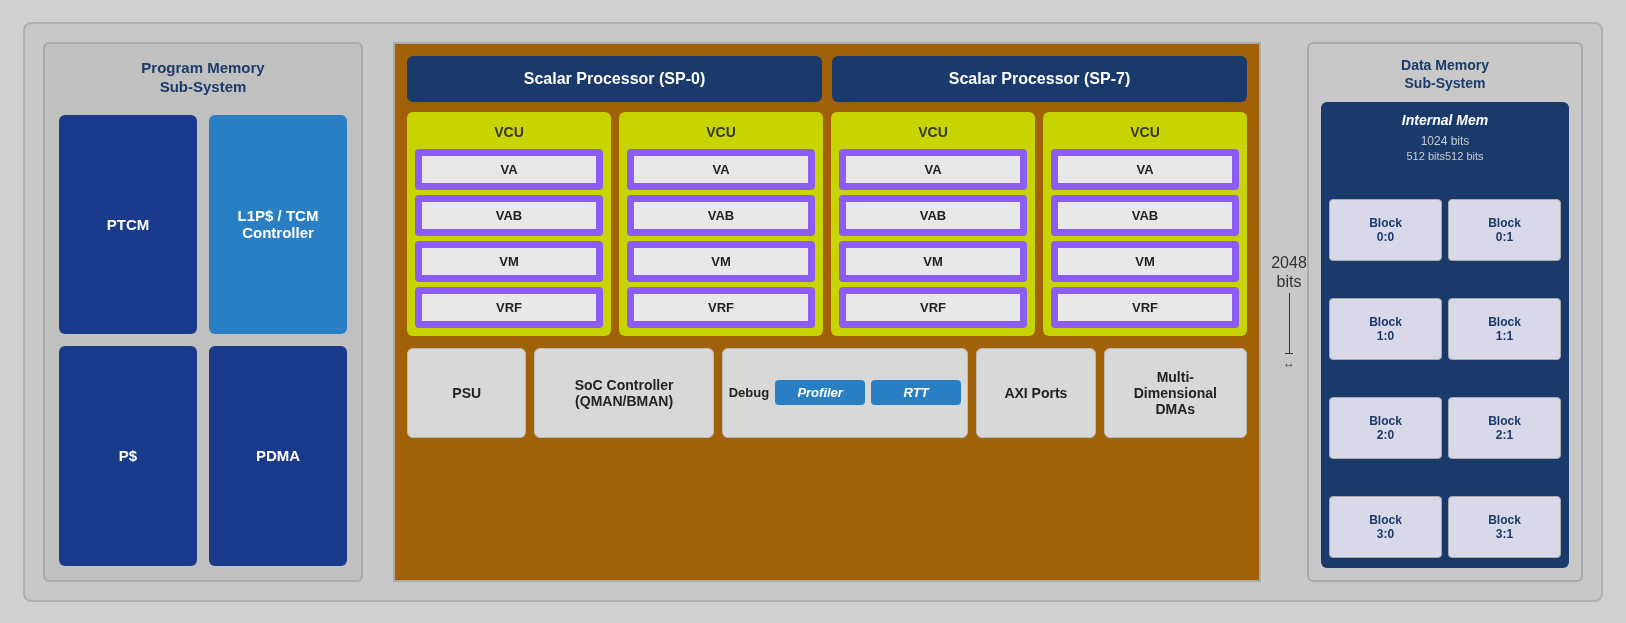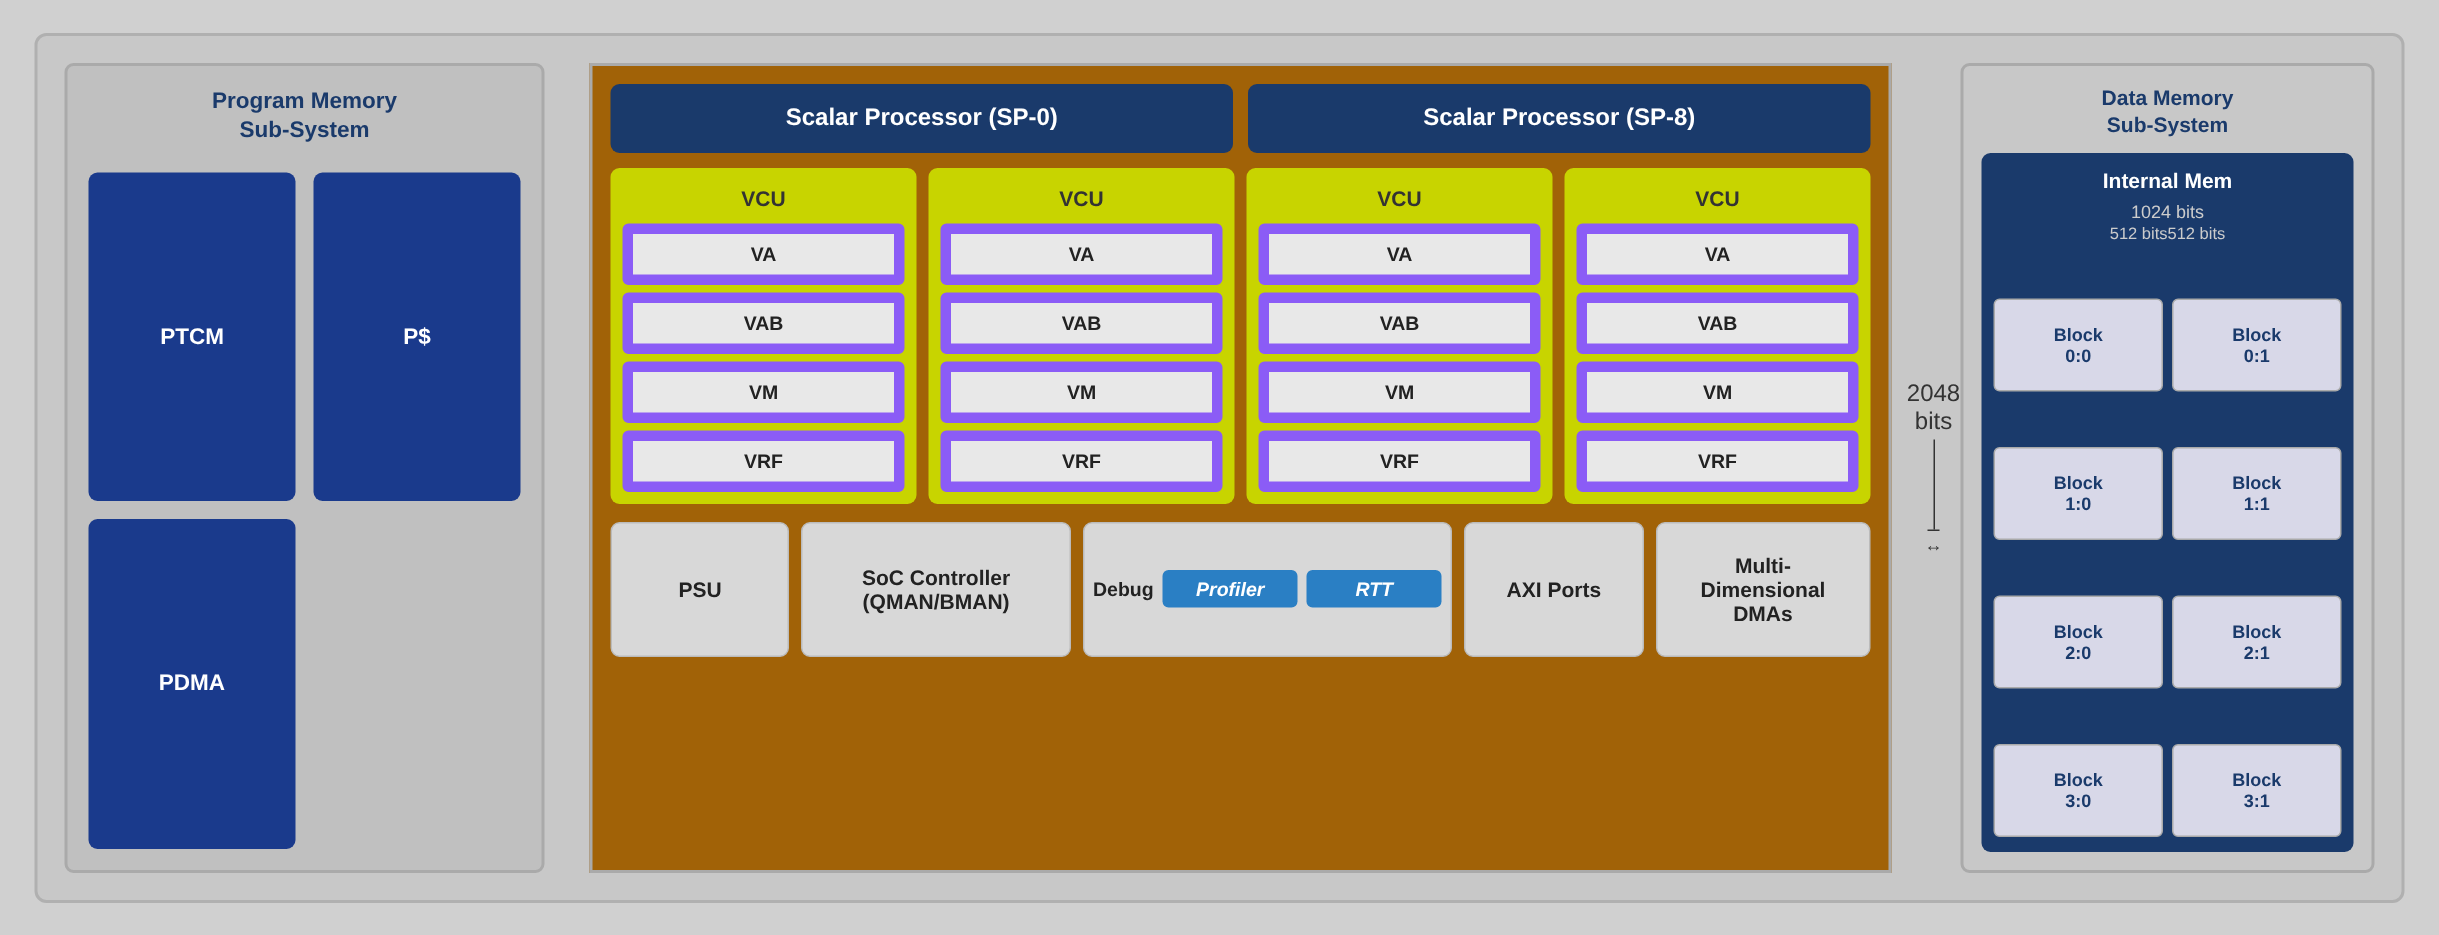--- a/index.html
+++ b/index.html
@@ -201,20 +201,21 @@
       flex: 1;
       display: flex;
       flex-direction: column;
     }
     .internal-mem-title {
       color: #fff;
       font-weight: bold;
       font-size: 14px;
       text-align: center;
       margin-bottom: 6px;
+      font-style: italic;
     }
     .bits-1024 {
       font-size: 12px;
       color: #ccc;
       text-align: center;
       margin-bottom: 2px;
     }
     .bits-512-row {
       display: flex;
       justify-content: center;
@@ -247,37 +248,40 @@
 <body>
 
 <div class="main-container">
 
   <div class="left-panel">
     <div class="panel-title">Program Memory<br>Sub-System</div>
     <div class="left-grid">
       <div class="blue-block">
         <span>PTCM</span>
       </div>
+      <div class="blue-block light">
+        <span>L1P$ / TCM<br>Controller</span>
+      </div>
       <div class="blue-block">
         <span>P$</span>
       </div>
       <div class="blue-block">
         <span>PDMA</span>
       </div>
     </div>
   </div>
 
   <div class="middle-panel">
 
     <div class="sp-row">
       <div class="sp-block">
         <span>Scalar Processor (SP-0)</span>
       </div>
       <div class="sp-block">
-        <span>Scalar Processor (SP-8)</span>
+        <span>Scalar Processor (SP-7)</span>
       </div>
     </div>
 
     <div class="vcu-row">
       <div class="vcu-group">
         <div class="vcu-header">VCU</div>
         <div class="vcu-inner-block">VA</div>
         <div class="vcu-inner-block">VAB</div>
         <div class="vcu-inner-block">VM</div>
         <div class="vcu-inner-block">VRF</div>

